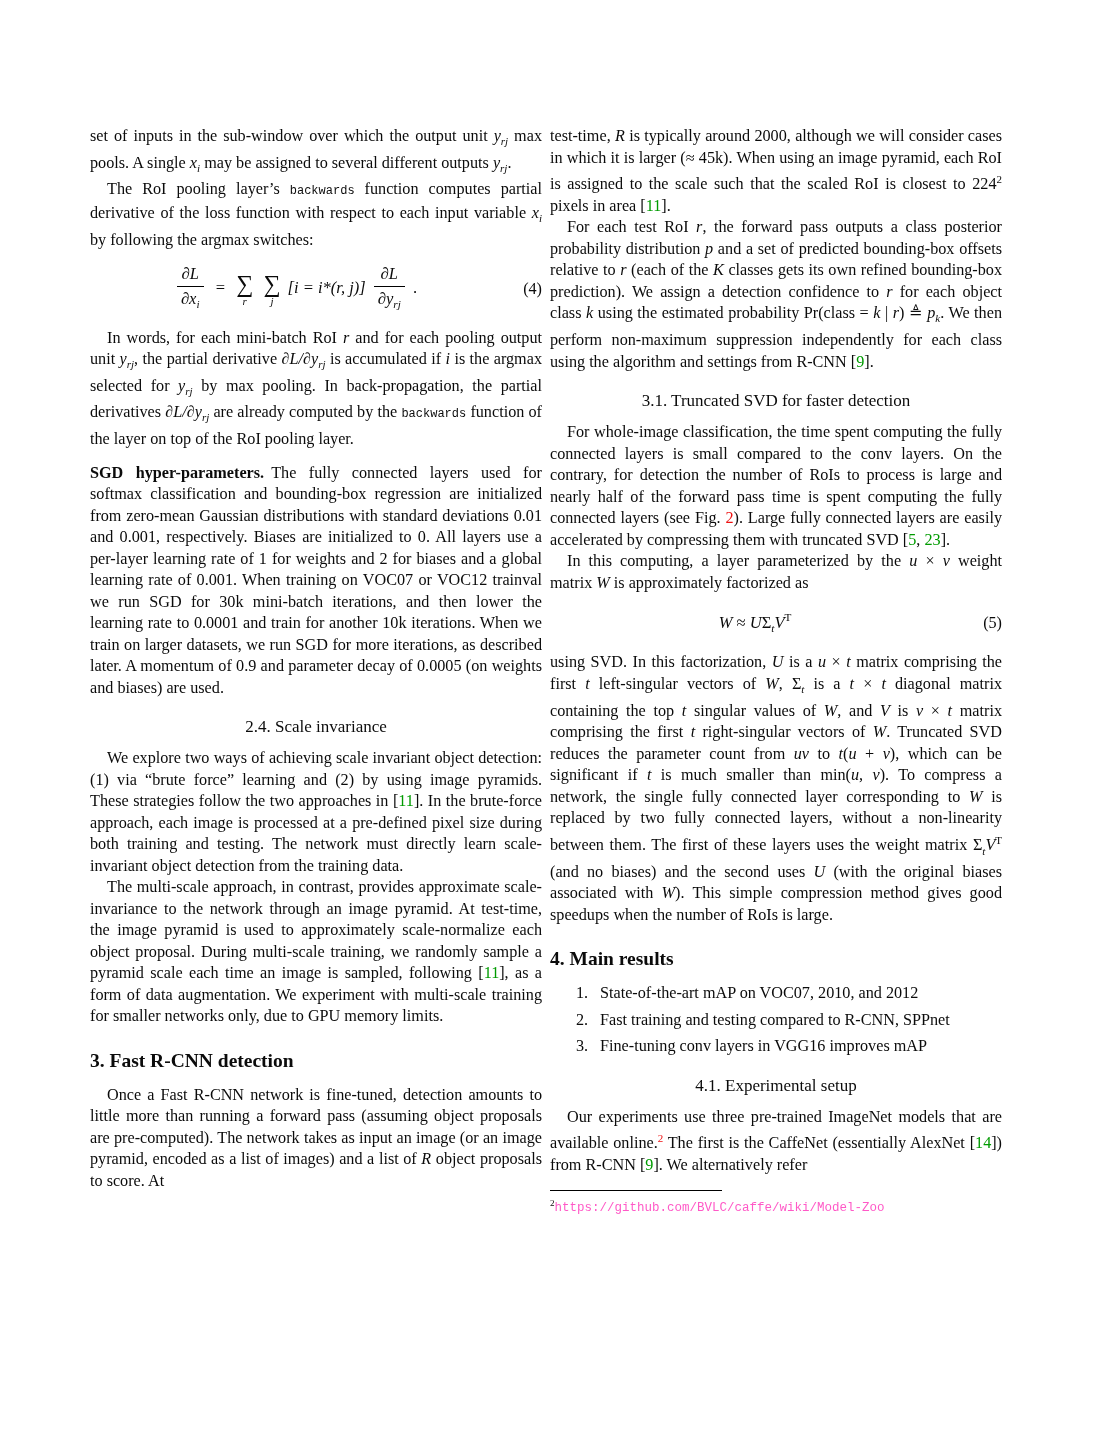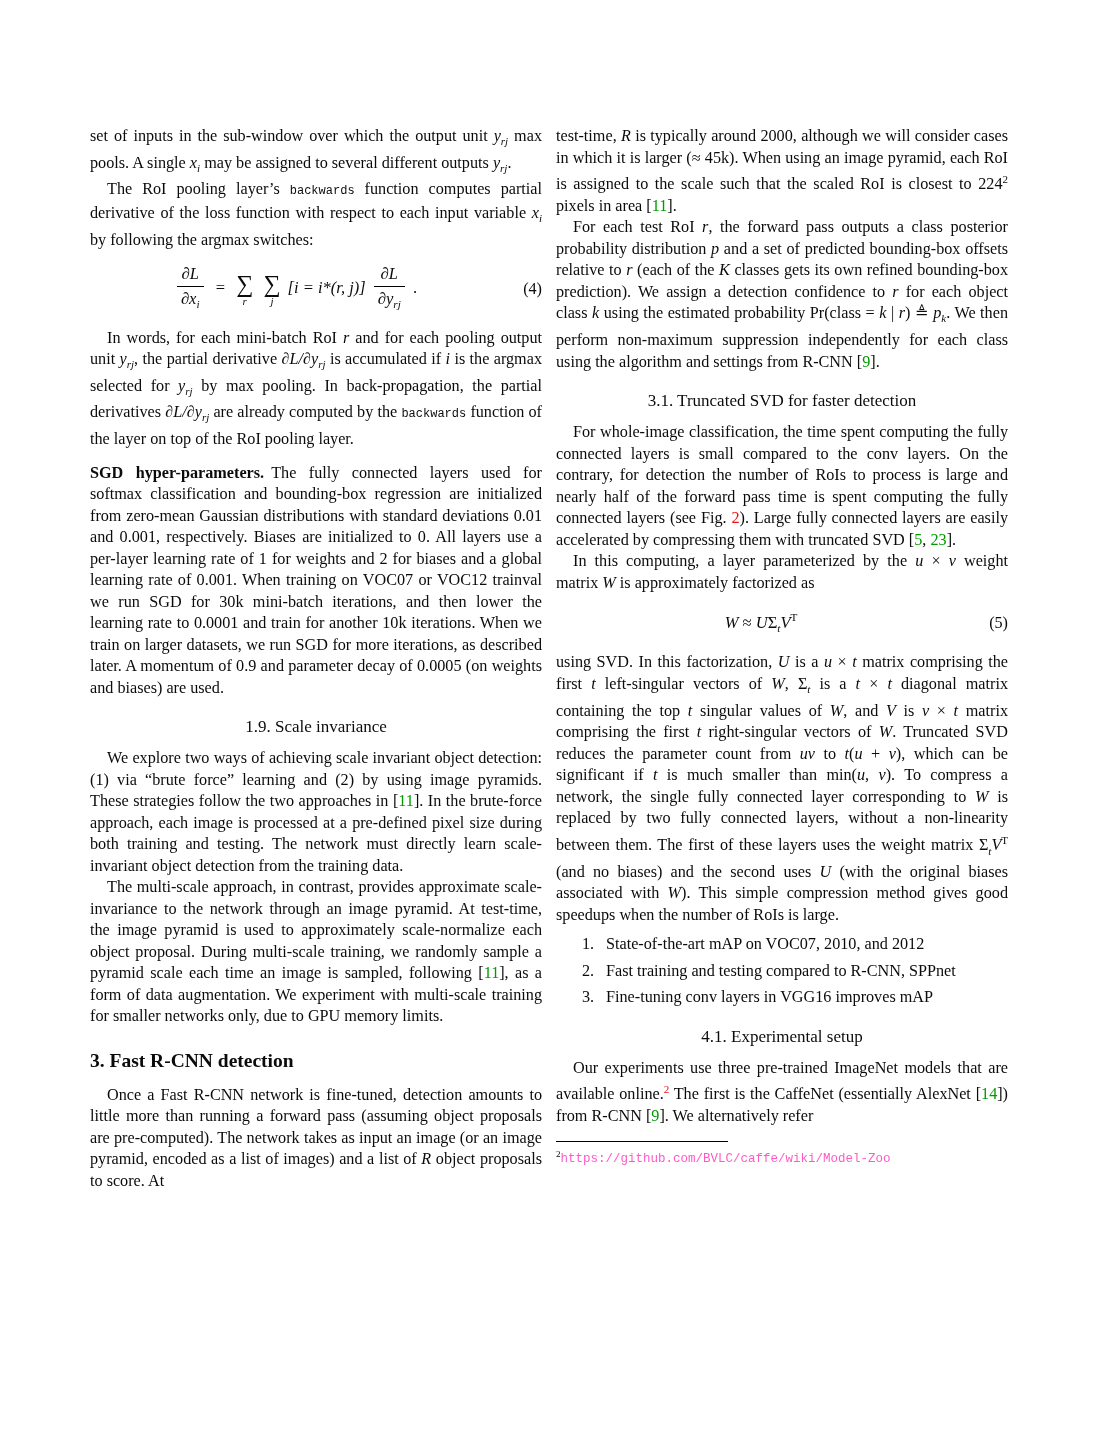--- a/index.html
+++ b/index.html
@@ -9,21 +9,21 @@
   }
   *{box-sizing:border-box;}
   html,body{margin:0;padding:0;}
   body{
     width:1113px;height:1440px;background:#ffffff;color:#0b0b0b;
     font-family:"Liberation Serif","DejaVu Serif",serif;
     position:relative;overflow:hidden;
   }
   .page{
     position:absolute;left:90px;top:126px;width:926px;
-    display:flex;gap:14px;
+    display:flex;gap:8px;
   }
   .col{width:452px;font-size:16.2px;line-height:21.5px;text-align:justify;}
   p.para{margin:0;}
   p.ind{text-indent:17px;}
   p.sgd{margin-top:12px;}
   h2.sec{font-size:19.5px;line-height:23px;margin:21px 0 13px;font-weight:bold;text-align:left;}
   h3.subsec{font-size:17px;line-height:21px;margin:17px 0 11px;font-weight:normal;text-align:center;}
 
   .seg-i{font-style:italic;}
   .seg-b{font-weight:bold;margin-right:7px;}
@@ -84,21 +84,21 @@
           <span class="den seg-i"><span>∂y</span><sub class="seg-sub">rj</sub></span>
         </span>
         <span>.</span>
       </span>
       <span class="eq-no">(4)</span>
     </div>
 
     <p class="para ind"><span class="seg-t">In words, for each mini-batch RoI </span><span class="seg-i">r</span><span class="seg-t"> and for each pooling output unit </span><span class="seg-i">y</span><sub class="seg-sub">rj</sub><span class="seg-t">, the partial derivative </span><span class="seg-i">∂L/∂y</span><sub class="seg-sub">rj</sub><span class="seg-t"> is accumulated if </span><span class="seg-i">i</span><span class="seg-t"> is the argmax selected for </span><span class="seg-i">y</span><sub class="seg-sub">rj</sub><span class="seg-t"> by max pooling. In back-propagation, the partial derivatives </span><span class="seg-i">∂L/∂y</span><sub class="seg-sub">rj</sub><span class="seg-t"> are already computed by the </span><span class="seg-c">backwards</span><span class="seg-t"> function of the layer on top of the RoI pooling layer.</span></p>
     <p class="para sgd"><span class="seg-b">SGD hyper-parameters.</span><span class="seg-t">The fully connected layers used for softmax classification and bounding-box regression are initialized from zero-mean Gaussian distributions with standard deviations 0.01 and 0.001, respectively. Biases are initialized to 0. All layers use a per-layer learning rate of 1 for weights and 2 for biases and a global learning rate of 0.001. When training on VOC07 or VOC12 trainval we run SGD for 30k mini-batch iterations, and then lower the learning rate to 0.0001 and train for another 10k iterations. When we train on larger datasets, we run SGD for more iterations, as described later. A momentum of 0.9 and parameter decay of 0.0005 (on weights and biases) are used.</span></p>
 
-    <h3 class="subsec">1.9. Scale invariance</h3>
+    <h3 class="subsec">2.4. Scale invariance</h3>
     <p class="para ind"><span class="seg-t">We explore two ways of achieving scale invariant object detection: (1) via “brute force” learning and (2) by using image pyramids. These strategies follow the two approaches in [</span><span class="seg-g">11</span><span class="seg-t">]. In the brute-force approach, each image is processed at a pre-defined pixel size during both training and testing. The network must directly learn scale-invariant object detection from the training data.</span></p>
     <p class="para ind"><span class="seg-t">The multi-scale approach, in contrast, provides approximate scale-invariance to the network through an image pyramid. At test-time, the image pyramid is used to approximately scale-normalize each object proposal. During multi-scale training, we randomly sample a pyramid scale each time an image is sampled, following [</span><span class="seg-g">11</span><span class="seg-t">], as a form of data augmentation. We experiment with multi-scale training for smaller networks only, due to GPU memory limits.</span></p>
 
     <h2 class="sec">3. Fast R-CNN detection</h2>
     <p class="para ind"><span class="seg-t">Once a Fast R-CNN network is fine-tuned, detection amounts to little more than running a forward pass (assuming object proposals are pre-computed). The network takes as input an image (or an image pyramid, encoded as a list of images) and a list of </span><span class="seg-i">R</span><span class="seg-t"> object proposals to score. At</span></p>
   </div>
 
   <div class="col">
     <p class="para"><span class="seg-t">test-time, </span><span class="seg-i">R</span><span class="seg-t"> is typically around 2000, although we will consider cases in which it is larger (≈ 45k). When using an image pyramid, each RoI is assigned to the scale such that the scaled RoI is closest to 224</span><sup class="seg-sup">2</sup><span class="seg-t"> pixels in area [</span><span class="seg-g">11</span><span class="seg-t">].</span></p>
     <p class="para ind"><span class="seg-t">For each test RoI </span><span class="seg-i">r</span><span class="seg-t">, the forward pass outputs a class posterior probability distribution </span><span class="seg-i">p</span><span class="seg-t"> and a set of predicted bounding-box offsets relative to </span><span class="seg-i">r</span><span class="seg-t"> (each of the </span><span class="seg-i">K</span><span class="seg-t"> classes gets its own refined bounding-box prediction). We assign a detection confidence to </span><span class="seg-i">r</span><span class="seg-t"> for each object class </span><span class="seg-i">k</span><span class="seg-t"> using the estimated probability Pr(class = </span><span class="seg-i">k</span><span class="seg-t"> | </span><span class="seg-i">r</span><span class="seg-t">) ≜ </span><span class="seg-i">p</span><sub class="seg-sub">k</sub><span class="seg-t">. We then perform non-maximum suppression independently for each class using the algorithm and settings from R-CNN [</span><span class="seg-g">9</span><span class="seg-t">].</span></p>
@@ -107,20 +107,21 @@
     <p class="para ind"><span class="seg-t">For whole-image classification, the time spent computing the fully connected layers is small compared to the conv layers. On the contrary, for detection the number of RoIs to process is large and nearly half of the forward pass time is spent computing the fully connected layers (see Fig. </span><span class="seg-r">2</span><span class="seg-t">). Large fully connected layers are easily accelerated by compressing them with truncated SVD [</span><span class="seg-g">5</span><span class="seg-t">, </span><span class="seg-g">23</span><span class="seg-t">].</span></p>
     <p class="para ind"><span class="seg-t">In this computing, a layer parameterized by the </span><span class="seg-i">u</span><span class="seg-t"> × </span><span class="seg-i">v</span><span class="seg-t"> weight matrix </span><span class="seg-i">W</span><span class="seg-t"> is approximately factorized as</span></p>
 
     <div class="equation">
       <span class="eq-body"><span class="seg-i">W</span><span class="seg-t"> ≈ </span><span class="seg-i">U</span><span class="seg-t">Σ</span><sub class="seg-sub">t</sub><span class="seg-i">V</span><sup class="seg-sup">T</sup></span>
       <span class="eq-no">(5)</span>
     </div>
 
     <p class="para"><span class="seg-t">using SVD. In this factorization, </span><span class="seg-i">U</span><span class="seg-t"> is a </span><span class="seg-i">u</span><span class="seg-t"> × </span><span class="seg-i">t</span><span class="seg-t"> matrix comprising the first </span><span class="seg-i">t</span><span class="seg-t"> left-singular vectors of </span><span class="seg-i">W</span><span class="seg-t">, Σ</span><sub class="seg-sub">t</sub><span class="seg-t"> is a </span><span class="seg-i">t</span><span class="seg-t"> × </span><span class="seg-i">t</span><span class="seg-t"> diagonal matrix containing the top </span><span class="seg-i">t</span><span class="seg-t"> singular values of </span><span class="seg-i">W</span><span class="seg-t">, and </span><span class="seg-i">V</span><span class="seg-t"> is </span><span class="seg-i">v</span><span class="seg-t"> × </span><span class="seg-i">t</span><span class="seg-t"> matrix comprising the first </span><span class="seg-i">t</span><span class="seg-t"> right-singular vectors of </span><span class="seg-i">W</span><span class="seg-t">. Truncated SVD reduces the parameter count from </span><span class="seg-i">uv</span><span class="seg-t"> to </span><span class="seg-i">t</span><span class="seg-t">(</span><span class="seg-i">u</span><span class="seg-t"> + </span><span class="seg-i">v</span><span class="seg-t">), which can be significant if </span><span class="seg-i">t</span><span class="seg-t"> is much smaller than min(</span><span class="seg-i">u, v</span><span class="seg-t">). To compress a network, the single fully connected layer corresponding to </span><span class="seg-i">W</span><span class="seg-t"> is replaced by two fully connected layers, without a non-linearity between them. The first of these layers uses the weight matrix Σ</span><sub class="seg-sub">t</sub><span class="seg-i">V</span><sup class="seg-sup">T</sup><span class="seg-t"> (and no biases) and the second uses </span><span class="seg-i">U</span><span class="seg-t"> (with the original biases associated with </span><span class="seg-i">W</span><span class="seg-t">). This simple compression method gives good speedups when the number of RoIs is large.</span></p>
 
+    <h2 class="sec">4. Main results</h2>
 
     <div class="list">
       <div class="list-item">
         <span class="li-num">1.</span>
         <span>State-of-the-art mAP on VOC07, 2010, and 2012</span>
       </div>
       <div class="list-item">
         <span class="li-num">2.</span>
         <span>Fast training and testing compared to R-CNN, SPPnet</span>
       </div>

